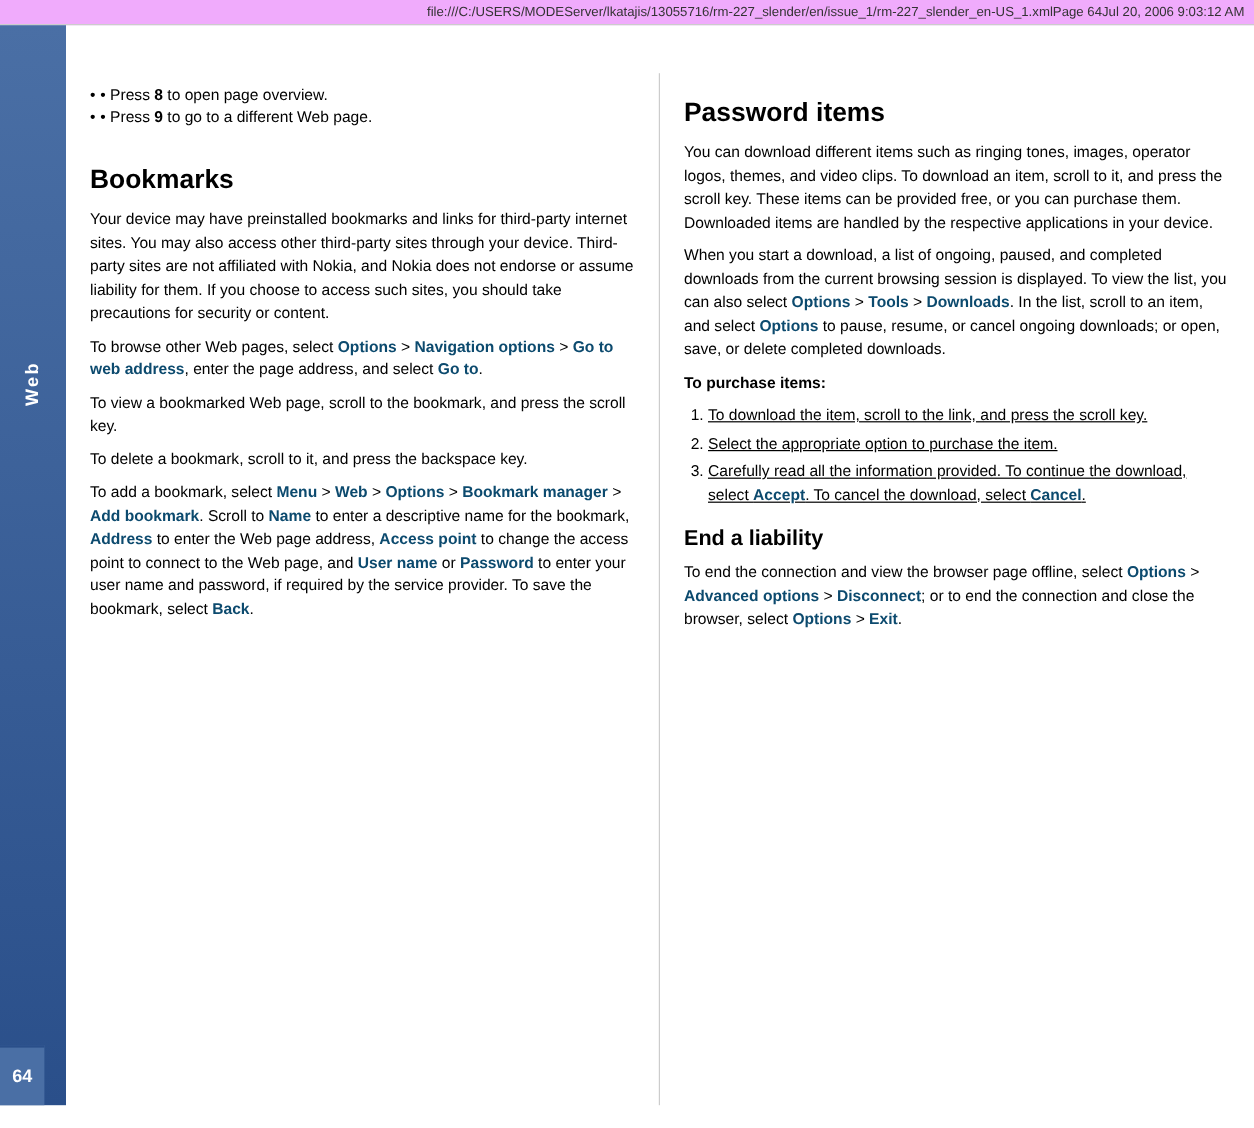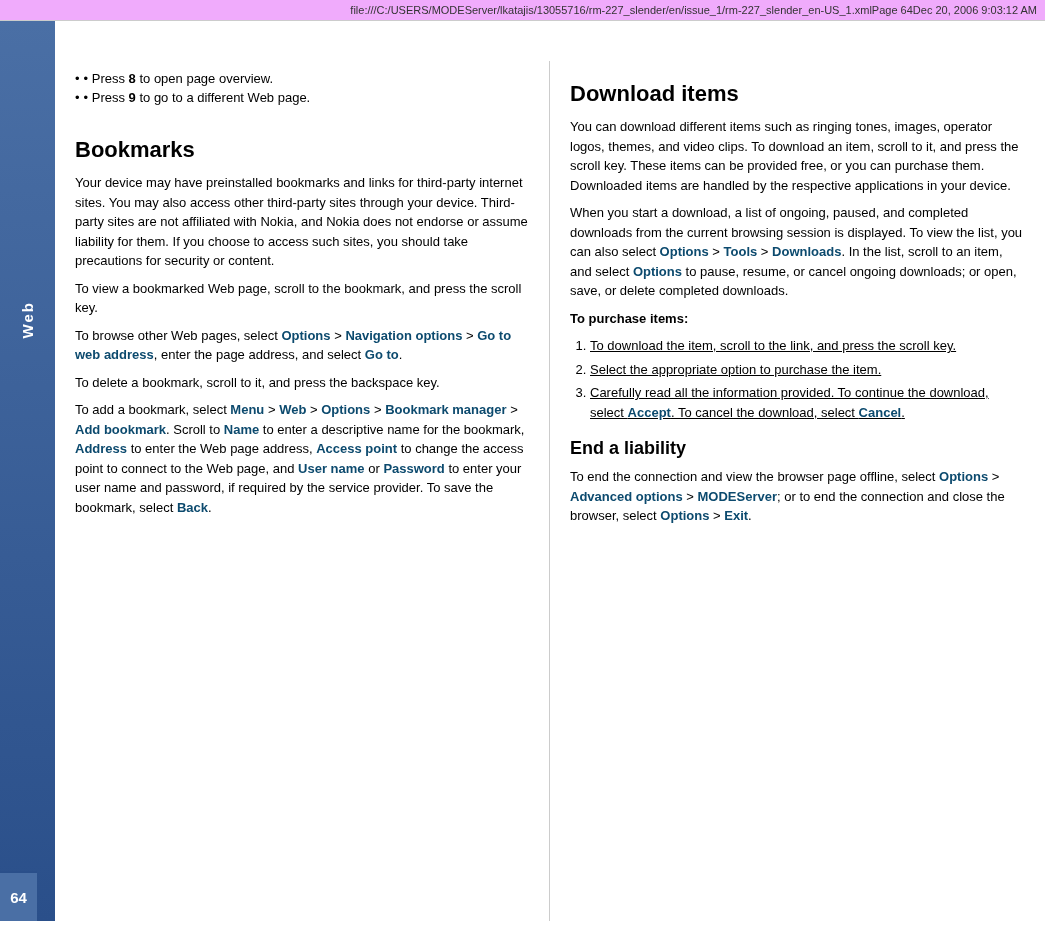--- a/index.html
+++ b/index.html
@@ -119,21 +119,21 @@
     .key {
       font-weight: bold;
     }
   </style>
 </head>
 <body>
 
 <div class="top-bar">
   <span>file:///C:/USERS/MODEServer/lkatajis/13055716/rm-227_slender/en/issue_1/rm-227_slender_en-US_1.xml</span>
   <span>Page 64</span>
-  <span>Dec 20, 2006 9:03:12 AM</span>
+  <span>Jul 20, 2006 9:03:12 AM</span>
 </div>
 
 <div class="page-wrapper">
   <div class="sidebar">
     <div class="sidebar-label">Web</div>
     <div class="page-number-box">64</div>
   </div>
 
   <div class="content-area">
 
@@ -144,49 +144,49 @@
         </li>
         <li>
           <span>• Press <span class="key">9</span> to go to a different Web page.</span>
         </li>
       </ul>
 
       <h2>Bookmarks</h2>
 
       <p>Your device may have preinstalled bookmarks and links for third-party internet sites. You may also access other third-party sites through your device. Third-party sites are not affiliated with Nokia, and Nokia does not endorse or assume liability for them. If you choose to access such sites, you should take precautions for security or content.</p>
 
-      <p>To view a bookmarked Web page, scroll to the bookmark, and press the scroll key.</p>
-
       <p>
         To browse other Web pages, select <span class="link">Options</span> &gt; <span class="link">Navigation options</span> &gt; <span class="link">Go to web address</span>, enter the page address, and select <span class="link">Go to</span>.
       </p>
+
+      <p>To view a bookmarked Web page, scroll to the bookmark, and press the scroll key.</p>
 
       <p>To delete a bookmark, scroll to it, and press the backspace key.</p>
 
       <p>
         To add a bookmark, select <span class="link">Menu</span> &gt; <span class="link">Web</span> &gt; <span class="link">Options</span> &gt; <span class="link">Bookmark manager</span> &gt; <span class="link">Add bookmark</span>. Scroll to <span class="link">Name</span> to enter a descriptive name for the bookmark, <span class="link">Address</span> to enter the Web page address, <span class="link">Access point</span> to change the access point to connect to the Web page, and <span class="link">User name</span> or <span class="link">Password</span> to enter your user name and password, if required by the service provider. To save the bookmark, select <span class="link">Back</span>.
       </p>
     </div>
 
     <div class="right-column">
-      <h2>Download items</h2>
+      <h2>Password items</h2>
 
       <p>You can download different items such as ringing tones, images, operator logos, themes, and video clips. To download an item, scroll to it, and press the scroll key. These items can be provided free, or you can purchase them. Downloaded items are handled by the respective applications in your device.</p>
 
       <p>
         When you start a download, a list of ongoing, paused, and completed downloads from the current browsing session is displayed. To view the list, you can also select <span class="link">Options</span> &gt; <span class="link">Tools</span> &gt; <span class="link">Downloads</span>. In the list, scroll to an item, and select <span class="link">Options</span> to pause, resume, or cancel ongoing downloads; or open, save, or delete completed downloads.
       </p>
 
       <p><strong>To purchase items:</strong></p>
       <ol>
         <li>To download the item, scroll to the link, and press the scroll key.</li>
         <li>Select the appropriate option to purchase the item.</li>
         <li>Carefully read all the information provided. To continue the download, select <span class="link">Accept</span>. To cancel the download, select <span class="link">Cancel</span>.</li>
       </ol>
 
       <h3>End a liability</h3>
 
       <p>
-        To end the connection and view the browser page offline, select <span class="link">Options</span> &gt; <span class="link">Advanced options</span> &gt; <span class="link">MODEServer</span>; or to end the connection and close the browser, select <span class="link">Options</span> &gt; <span class="link">Exit</span>.
+        To end the connection and view the browser page offline, select <span class="link">Options</span> &gt; <span class="link">Advanced options</span> &gt; <span class="link">Disconnect</span>; or to end the connection and close the browser, select <span class="link">Options</span> &gt; <span class="link">Exit</span>.
       </p>
     </div>
   </div>
 </div>
 
 </body></html>

